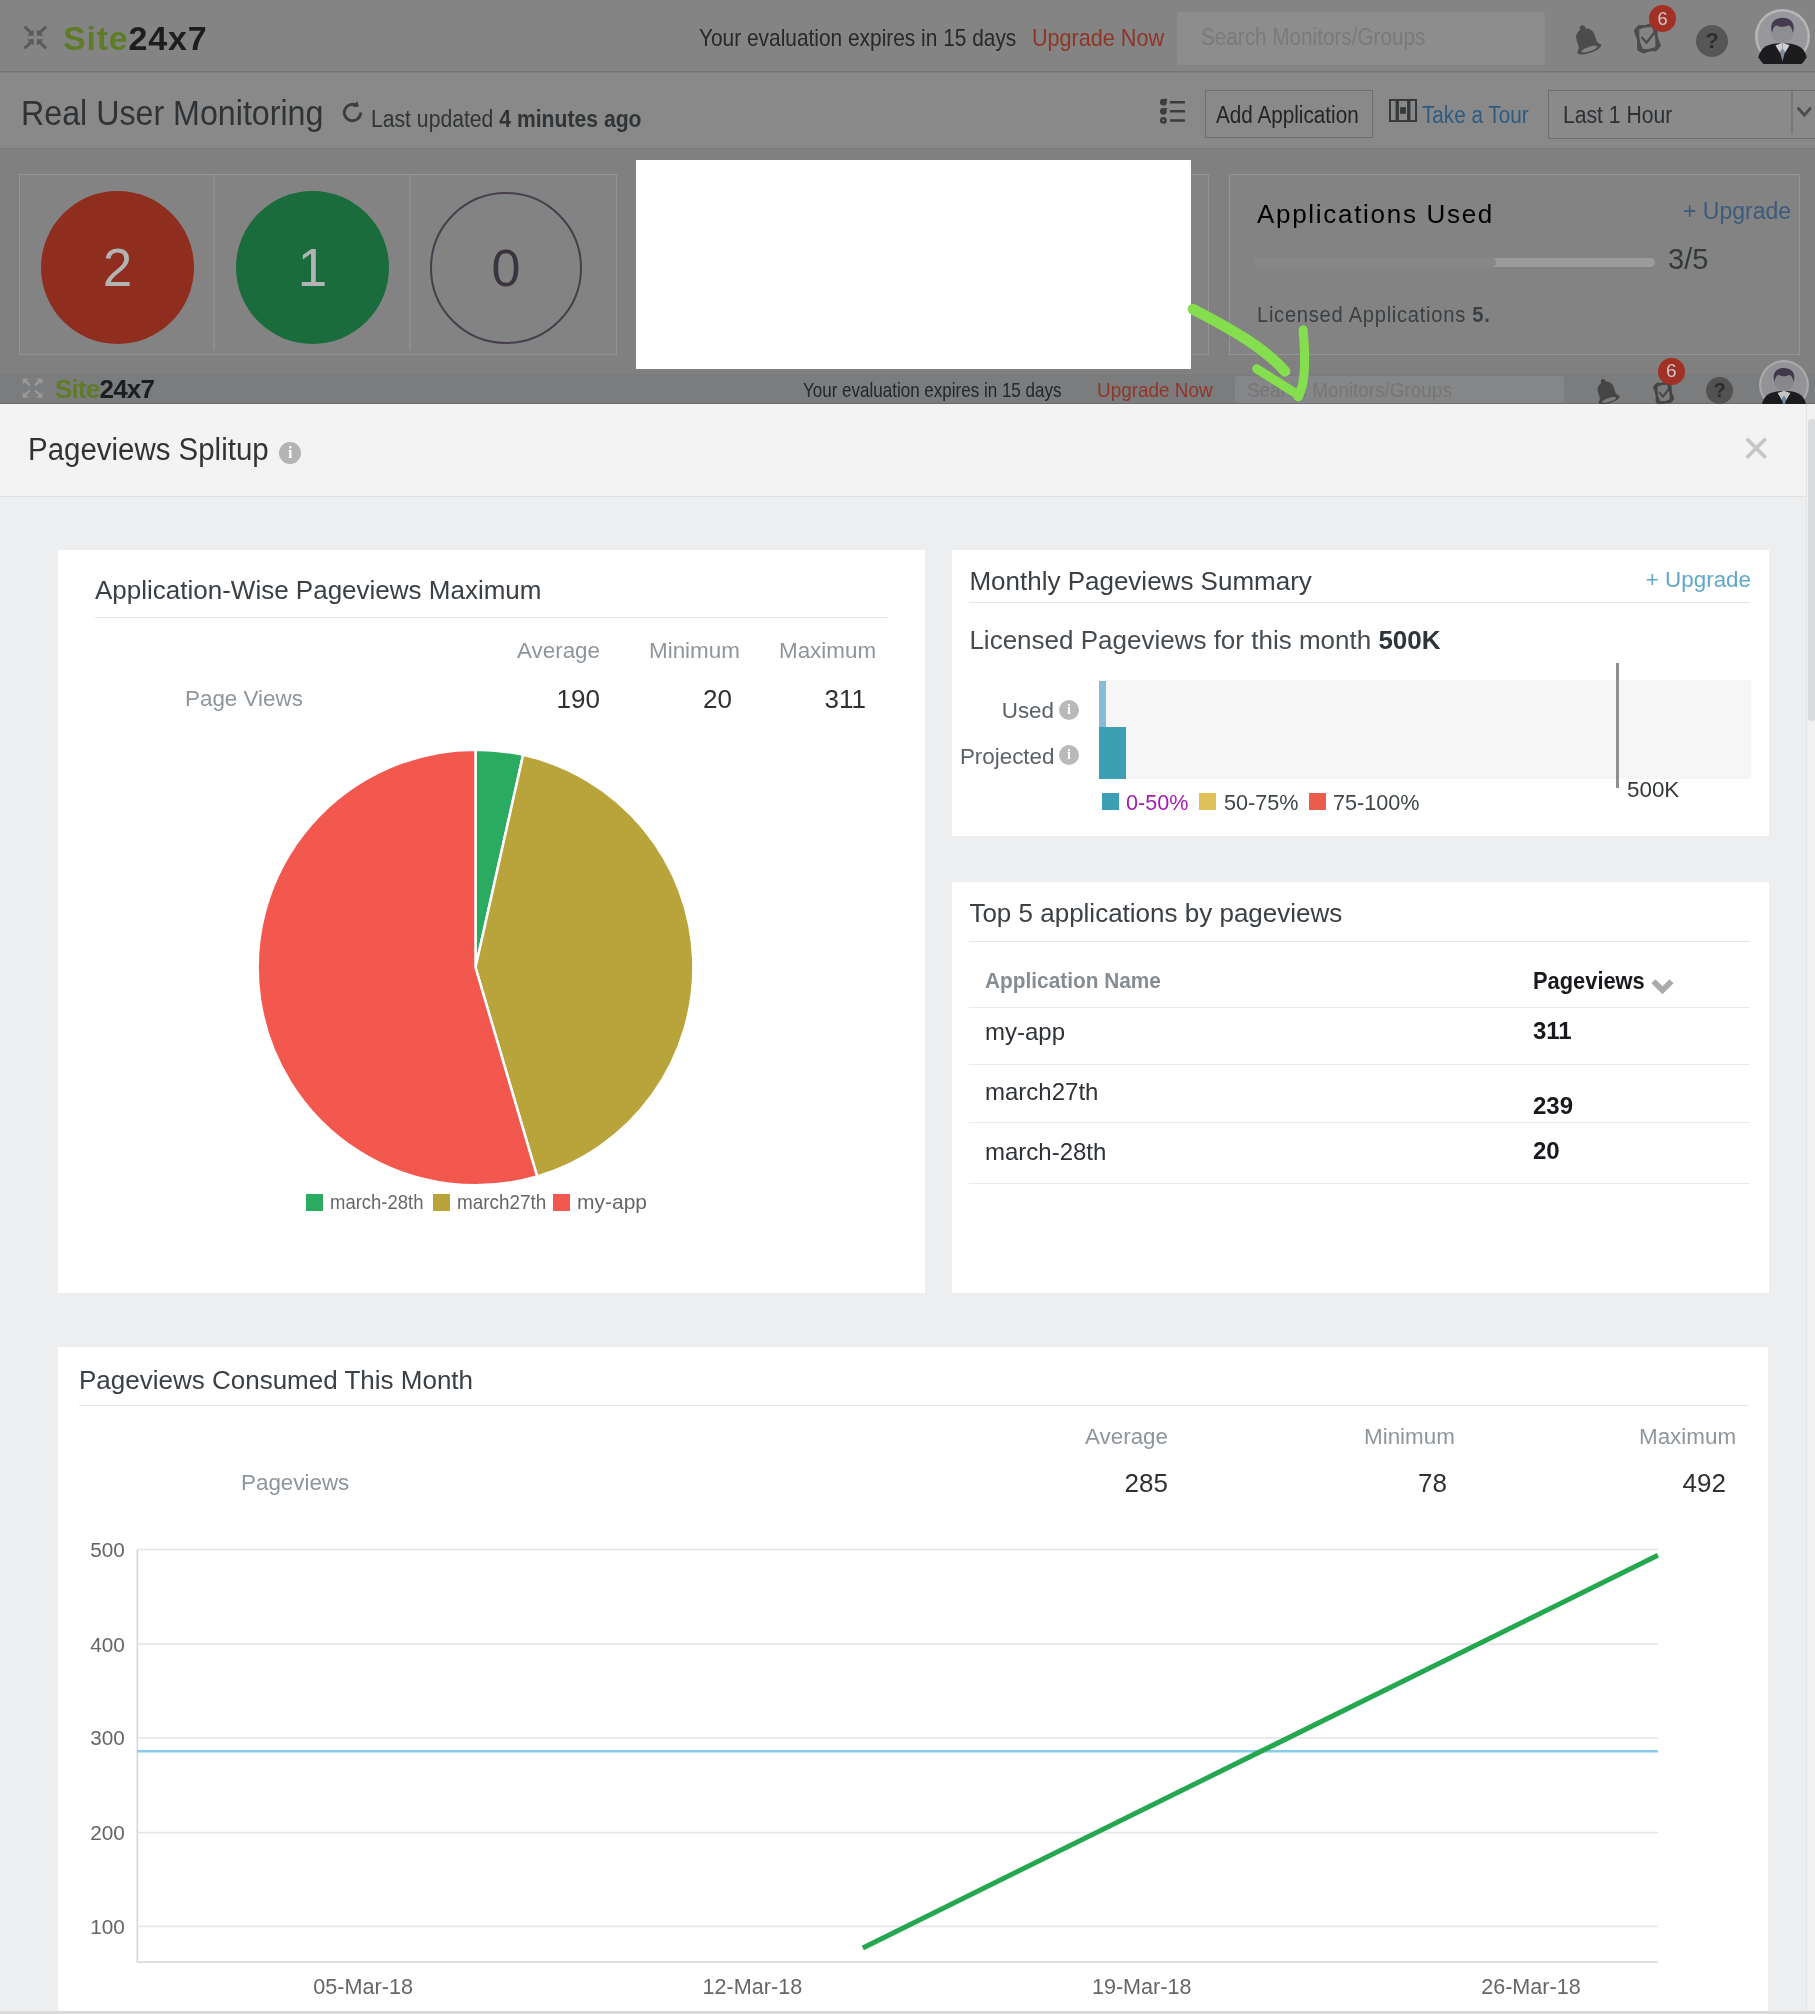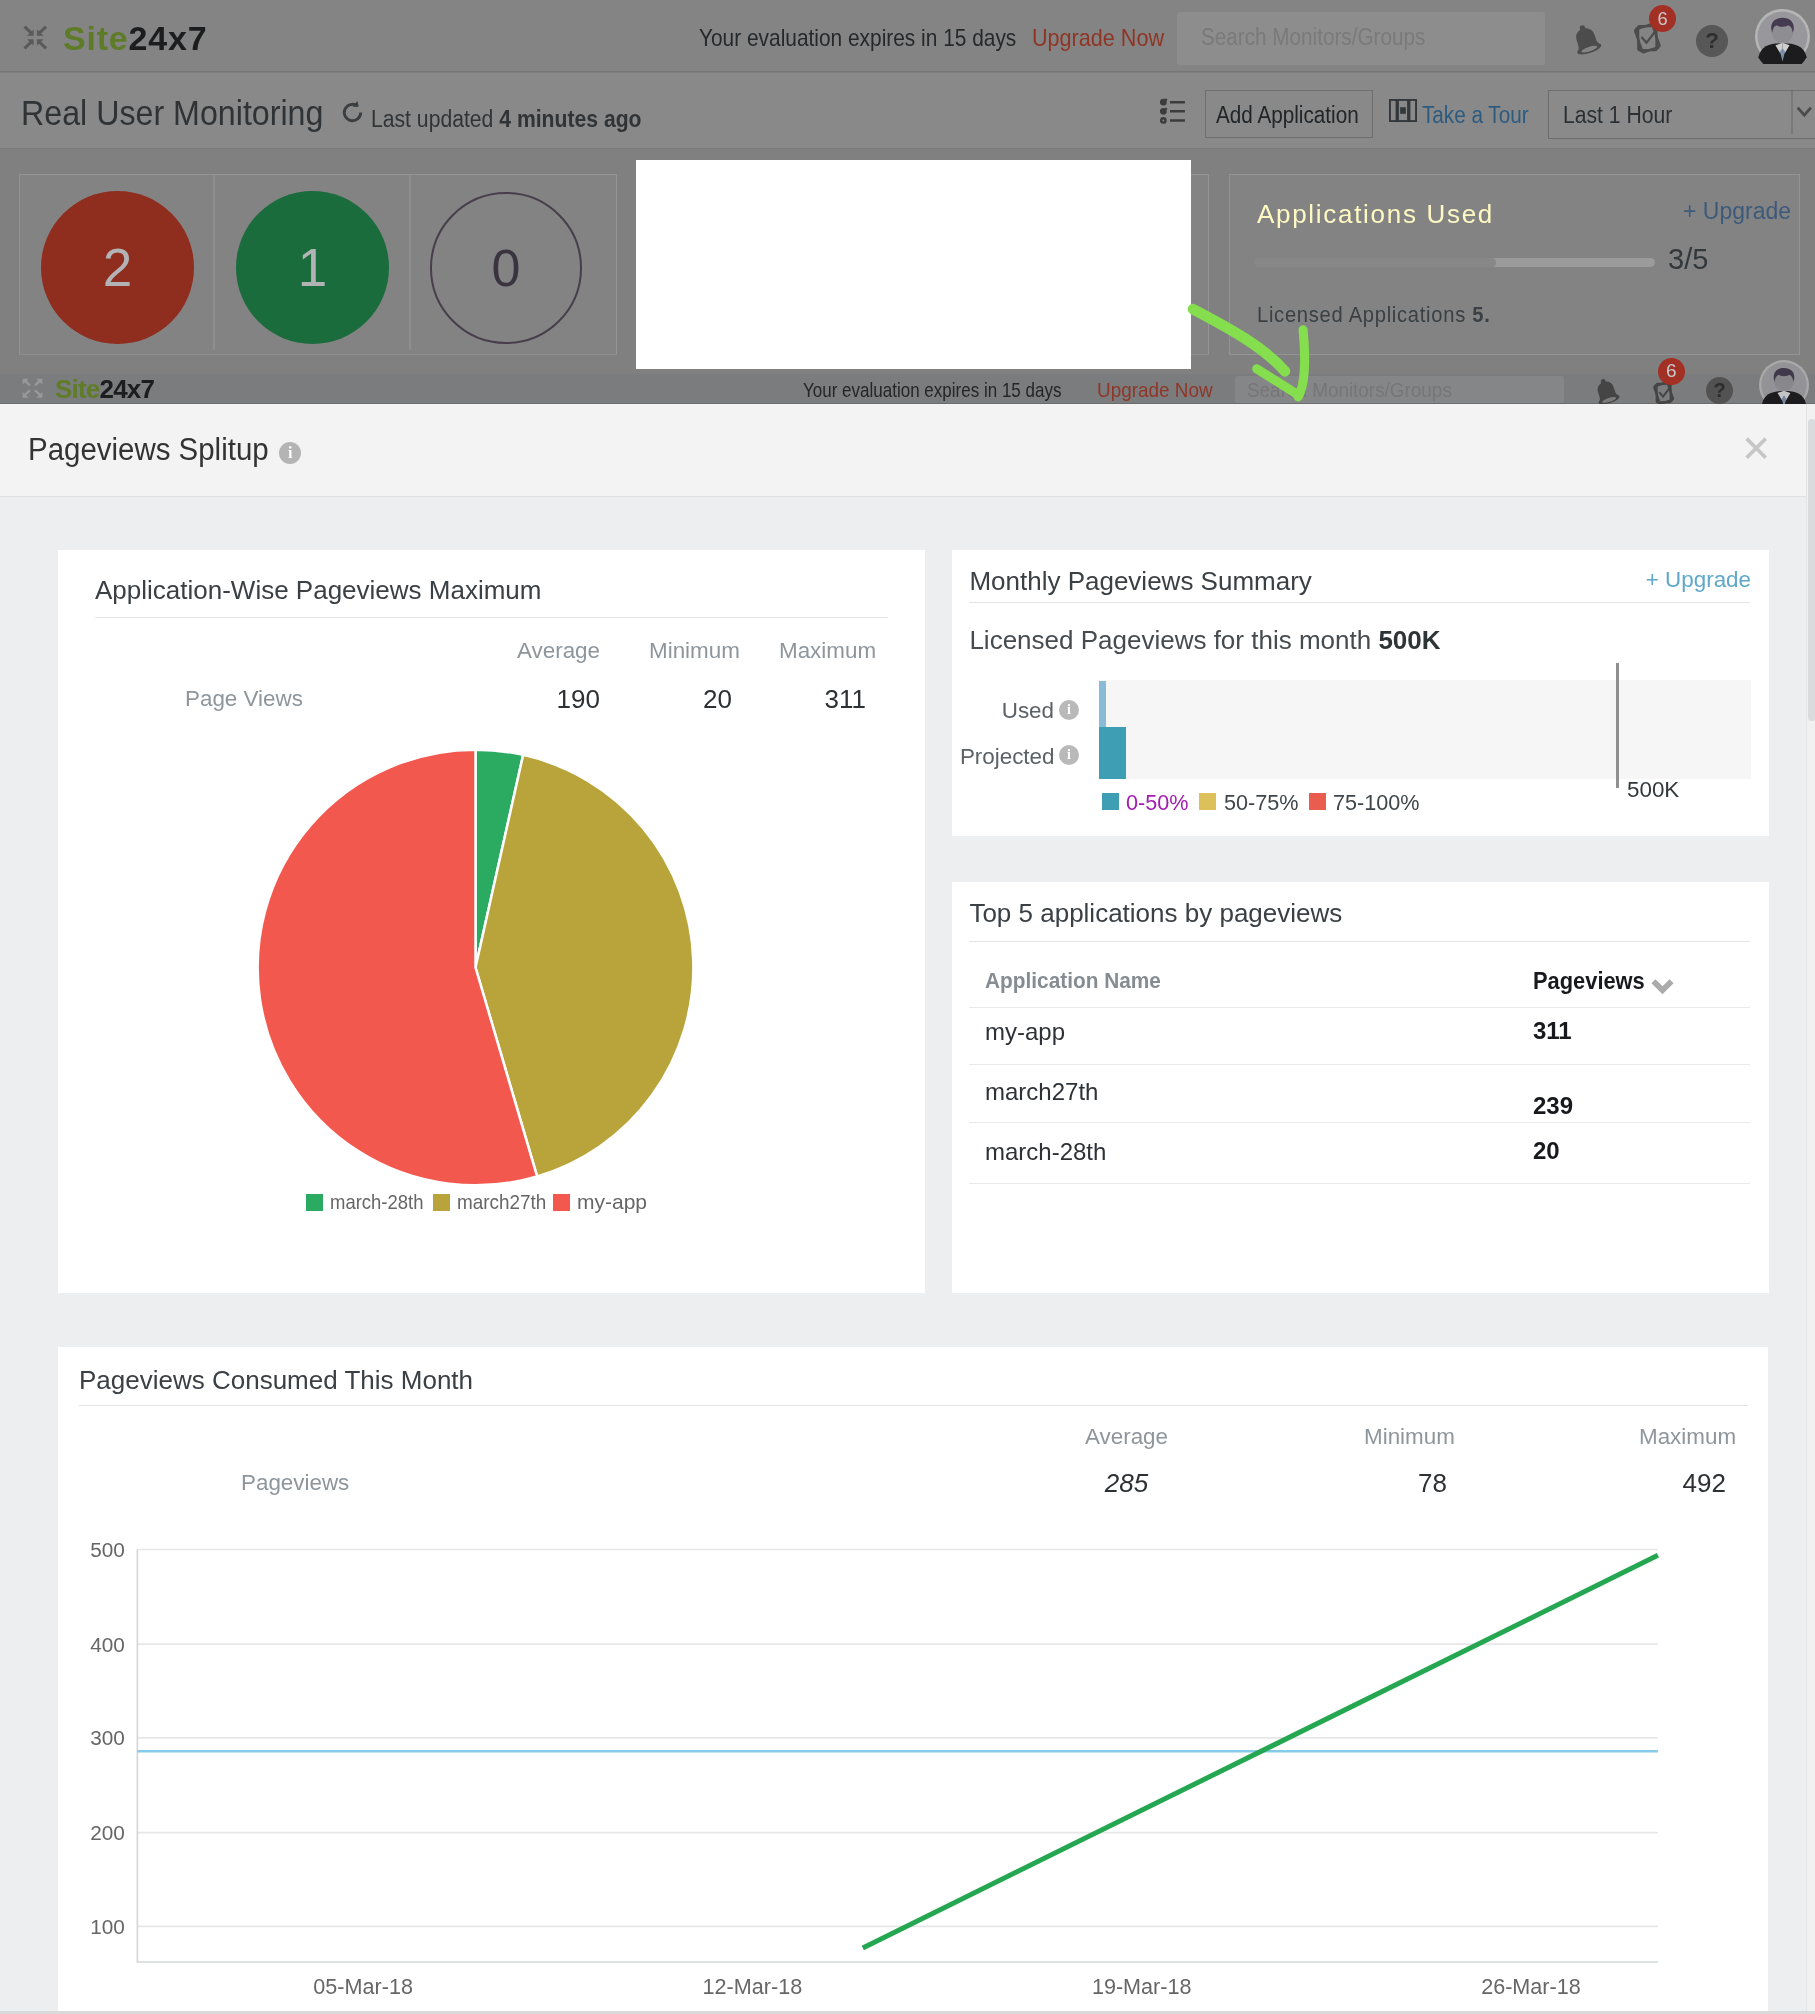--- a/index.html
+++ b/index.html
@@ -125,21 +125,21 @@
       </svg>
 
   <div class="abs" style="left:19px;top:174px;width:596px;height:179px;background:#838384;border:1.7px solid #949495;border-bottom-color:#8e8e8f;"></div>
   <div class="abs" style="left:213px;top:175px;width:1.7px;height:175px;background:#8e8e8f;"></div>
   <div class="abs" style="left:409px;top:175px;width:1.7px;height:175px;background:#8e8e8f;"></div>
   <div class="abs" style="left:41px;top:191px;width:153px;height:153px;border-radius:50%;background:#8f2d1e;color:#b2b3b5;font-size:53px;text-align:center;line-height:153px;">2</div>
   <div class="abs" style="left:236px;top:191px;width:153px;height:153px;border-radius:50%;background:#1a6c3c;color:#b2b3b5;font-size:53px;text-align:center;line-height:153px;">1</div>
   <div class="abs" style="left:430px;top:192px;width:148px;height:148px;border-radius:50%;border:2.5px solid #473e4b;color:#3a3440;font-size:52px;text-align:center;line-height:148px;">0</div>
 
   <div class="abs" style="left:1229px;top:174px;width:569px;height:179px;background:#838384;border:1.7px solid #949495;"></div>
-  <div class="abs" style="left:1257px;top:199px;font-size:26px;letter-spacing:1.7px;color:#fef9c3;">Applications Used</div>
+  <div class="abs" style="left:1257px;top:199px;font-size:26px;letter-spacing:1.7px;color:#000000;">Applications Used</div>
   <div class="abs" style="left:1683px;top:198px;font-size:23px;color:#3d5a7a;">+ Upgrade</div>
   <div class="abs" style="left:1255px;top:258px;width:400px;height:9.1px;border-radius:5px;background:#9b9b9c;"></div>
   <div class="abs" style="left:1255px;top:258px;width:241px;height:9.1px;border-radius:5px;background:#878788;"></div>
   <div class="abs" style="left:1668px;top:243px;font-size:29px;color:#33383b;">3/5</div>
   <div class="abs" style="left:1257px;top:302px;font-size:22.4px;letter-spacing:0.8px;color:#3a4043;"><span class="sx9">Licensed Applications <span class="bold">5.</span></span></div>
 </div>
 
 <div class="abs" id="miniHdr" style="left:0;top:374px;width:1816px;height:29px;background:#7b7c7d;border-bottom:0.8px solid #6d6d6e;">
   <svg class="abs" style="left:21px;top:3.3px;" width="23" height="22.4" viewBox="0 0 28 27">
     <g stroke="#999999" stroke-width="2.8" fill="#999999">
@@ -257,21 +257,21 @@
   <div class="abs" style="left:17.4px;top:301px;width:781px;height:0.8px;background:#e9e9e9;"></div>
 </div>
 
 <div class="abs" style="left:58px;top:1347px;width:1710px;height:665px;background:#fff;">
   <div class="abs" style="left:21px;top:18.3px;font-size:26px;color:#3b4045;">Pageviews Consumed This Month</div>
   <div class="abs" style="left:21px;top:58px;width:1669px;height:0.8px;background:#e4e4e4;"></div>
   <div class="abs" style="left:1027px;top:77px;width:83px;font-size:22.4px;color:#8e959b;text-align:right;">Average</div>
   <div class="abs" style="left:1306px;top:77px;width:83px;font-size:22.4px;color:#8e959b;text-align:right;">Minimum</div>
   <div class="abs" style="left:1581px;top:77px;width:87px;font-size:22.4px;color:#8e959b;text-align:right;">Maximum</div>
   <div class="abs" style="left:183px;top:123px;font-size:22.4px;color:#8e959b;">Pageviews</div>
-  <div class="abs" style="left:1027px;top:121px;width:83px;font-size:26px;color:#2d3134;text-align:center;font-style:italic;">285</div>
+  <div class="abs" style="left:1027px;top:121px;width:83px;font-size:26px;color:#2d3134;text-align:right;">285</div>
   <div class="abs" style="left:1306px;top:121px;width:83px;font-size:26px;color:#2d3134;text-align:right;">78</div>
   <div class="abs" style="left:1581px;top:121px;width:87px;font-size:26px;color:#2d3134;text-align:right;">492</div>
 
   <svg class="abs" style="left:0px;top:166px;" width="1710px" height="498" viewBox="0 0 2059 600">
     <g stroke="#e7e7e7" stroke-width="2">
       <path d="M95 44 L1927 44"></path>
           <path d="M95 158 L1927 158"></path>
           <path d="M95 271 L1927 271"></path>
           <path d="M95 385 L1927 385"></path>
           <path d="M95 498 L1927 498"></path>

